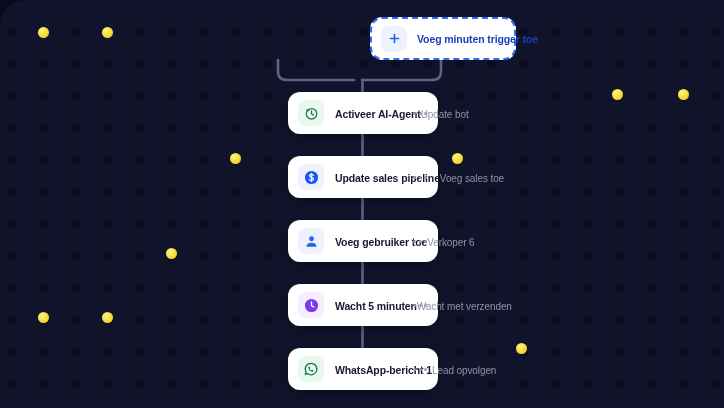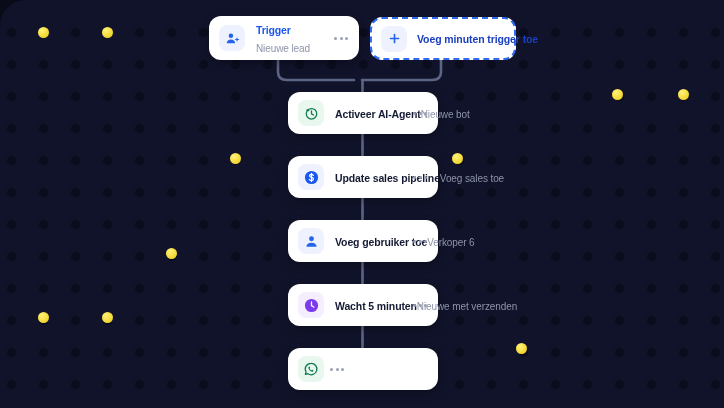--- a/index.html
+++ b/index.html
@@ -388,58 +388,40 @@
       <path d="M278 60 L278 72 Q278 80 287 80 L354 80"></path>
       <path d="M441 60 L441 72 Q441 80 432 80 L362 80"></path>
       <path d="M362.5 80 L362.5 92"></path>
       <path d="M362.5 134 L362.5 156"></path>
       <path d="M362.5 198 L362.5 220"></path>
       <path d="M362.5 262 L362.5 284"></path>
       <path d="M362.5 326 L362.5 348"></path>
     </g>
   </svg>
 
-  <div class="card" id="trigger-card">
-    <span class="ico" style="background:#eef2fe">
-      <svg width="15" height="15" viewBox="0 0 24 24" fill="#2563eb">
-        <circle cx="9.5" cy="7.5" r="3.6"></circle>
-        <path d="M2.8 19.5c0-3.6 3-6 6.7-6s6.7 2.4 6.7 6z"></path>
-        <path d="M18.4 10.6h1.7v2.1h2.1v1.7h-2.1v2.1h-1.7v-2.1h-2.1v-1.7h2.1z"></path>
-      </svg>
-    </span>
-    <span class="txt">
-      <span class="t">Trigger</span>
-      <span class="s">Nieuwe lead</span>
-    </span>
-    <span class="kebab">
-      <i></i>
-        <i></i>
-        <i></i>
-    </span>
-  </div>
 
   <div id="add-trigger">
     <span class="plusbox">
       <svg width="15" height="15" viewBox="0 0 24 24" fill="none" stroke="#2563eb" stroke-width="2.6" stroke-linecap="round">
         <path d="M12 5.5v13M5.5 12h13"></path>
       </svg>
     </span>
     <span class="lbl">Voeg minuten trigger toe</span>
   </div>
 
   <div id="nodes">
       <div class="card node" style="top:92px">
         <span class="ico" style="background:#e8f8ef">
           <svg width="15" height="15" viewBox="0 0 24 24" fill="none" stroke="#0f7a4e" stroke-width="2" stroke-linecap="round">
             <circle cx="12" cy="12.4" r="8.4"></circle>
             <path d="M12 7.6v4.9l3.2 2"></path>
             <path d="M4.6 6.2l3 1.3"></path>
           </svg>
         </span>
-        <span class="txt"><span class="t">Activeer AI-Agent</span><span class="s">Nieuwe bot</span></span>
+        <span class="txt"><span class="t">Activeer AI-Agent</span><span class="s">Update bot</span></span>
         <span class="kebab">
           <i></i>
           <i></i>
           <i></i>
         </span>
       </div>
       <div class="card node" style="top:156px">
         <span class="ico" style="background:#eef2fe">
           <svg width="17" height="17" viewBox="0 0 24 24">
             <circle cx="12" cy="12" r="9.3" fill="#1a56f0"></circle>
@@ -468,34 +450,35 @@
           <i></i>
         </span>
       </div>
       <div class="card node" style="top:284px">
         <span class="ico" style="background:#f4eefe">
           <svg width="17" height="17" viewBox="0 0 24 24">
             <circle cx="12" cy="12" r="9.3" fill="#7c3aed"></circle>
             <path d="M12 6.8v5.4l3.3 2" fill="none" stroke="#fff" stroke-width="1.8" stroke-linecap="round" stroke-linejoin="round"></path>
           </svg>
         </span>
-        <span class="txt"><span class="t">Wacht 5 minuten</span><span class="s">Nieuwe met verzenden</span></span>
+        <span class="txt"><span class="t">Wacht 5 minuten</span><span class="s">Wacht met verzenden</span></span>
         <span class="kebab">
           <i></i>
           <i></i>
           <i></i>
         </span>
       </div>
       <div class="card node" style="top:348px">
         <span class="ico" style="background:#e8f8ef">
           <svg width="16" height="16" viewBox="0 0 24 24" fill="none" stroke="#0f7a4e" stroke-width="1.9" stroke-linejoin="round">
             <path d="M12 3.4a8.6 8.6 0 00-7.4 13l-1.1 3.8 3.9-1.1A8.6 8.6 0 1012 3.4z"></path>
             <path d="M9.1 8.4c.3-.1.6 0 .8.3l.8 1.4c.2.3.1.6-.1.8l-.5.5c-.1.2-.2.4 0 .7.4.7 1.2 1.5 1.9 1.9.3.2.5.1.7-.1l.5-.5c.2-.2.5-.3.8-.1l1.4.8c.3.2.4.5.3.8-.3.8-1.2 1.3-2 1.2-2.6-.3-5.3-3-5.6-5.6-.1-.8.3-1.8 1-2.1z" fill="#0f7a4e" stroke="none"></path>
           </svg>
         </span>
+        <span class="txt"><span class="t">WhatsApp-bericht 1</span><span class="s">Lead opvolgen</span></span>
         <span class="kebab">
           <i></i>
           <i></i>
           <i></i>
         </span>
       </div>
     </div>
 
 </div>
 

